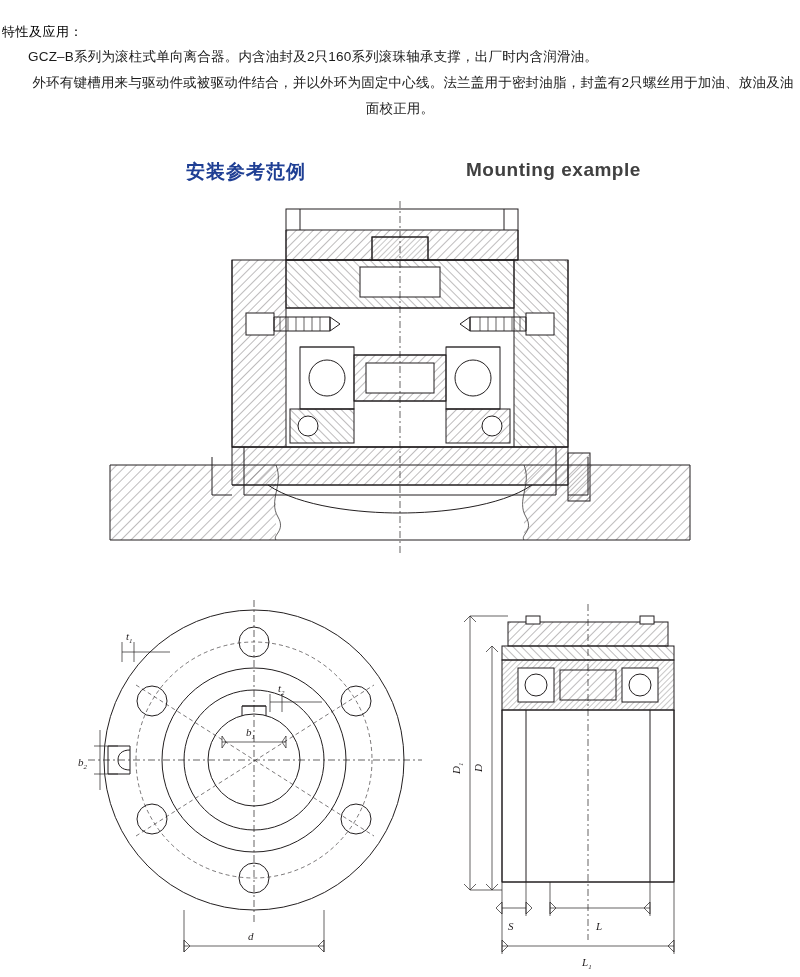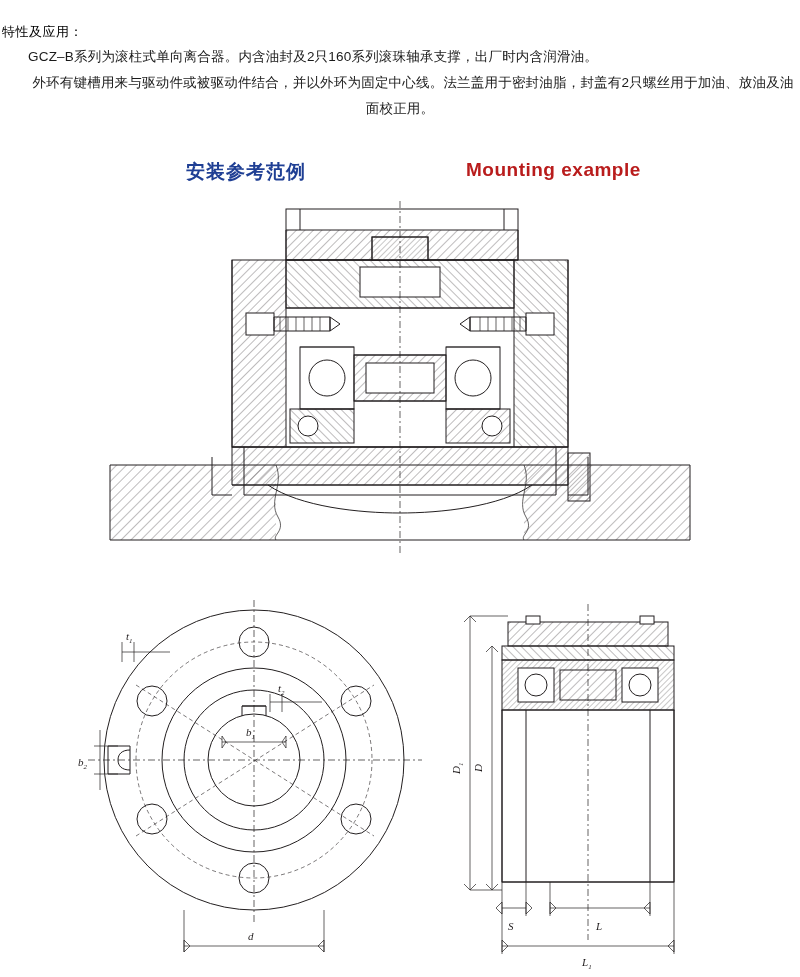--- a/index.html
+++ b/index.html
@@ -53,21 +53,21 @@
     color: #1f3f94;
     letter-spacing: 1px;
     margin-left: 48px;
   }
   .heading-en {
     position: absolute;
     left: 466px;
     top: 159px;
     font-size: 19px;
     font-weight: bold;
-    color: #b91c1c;
+    color: #404040;
     letter-spacing: 0.5px;
   }
 
   
   .drawing {
     position: absolute;
   }
   #assembly-drawing { left: 0px; top: 195px; }
   #front-view-drawing { left: 74px; top: 590px; }
   #side-view-drawing { left: 440px; top: 590px; }

